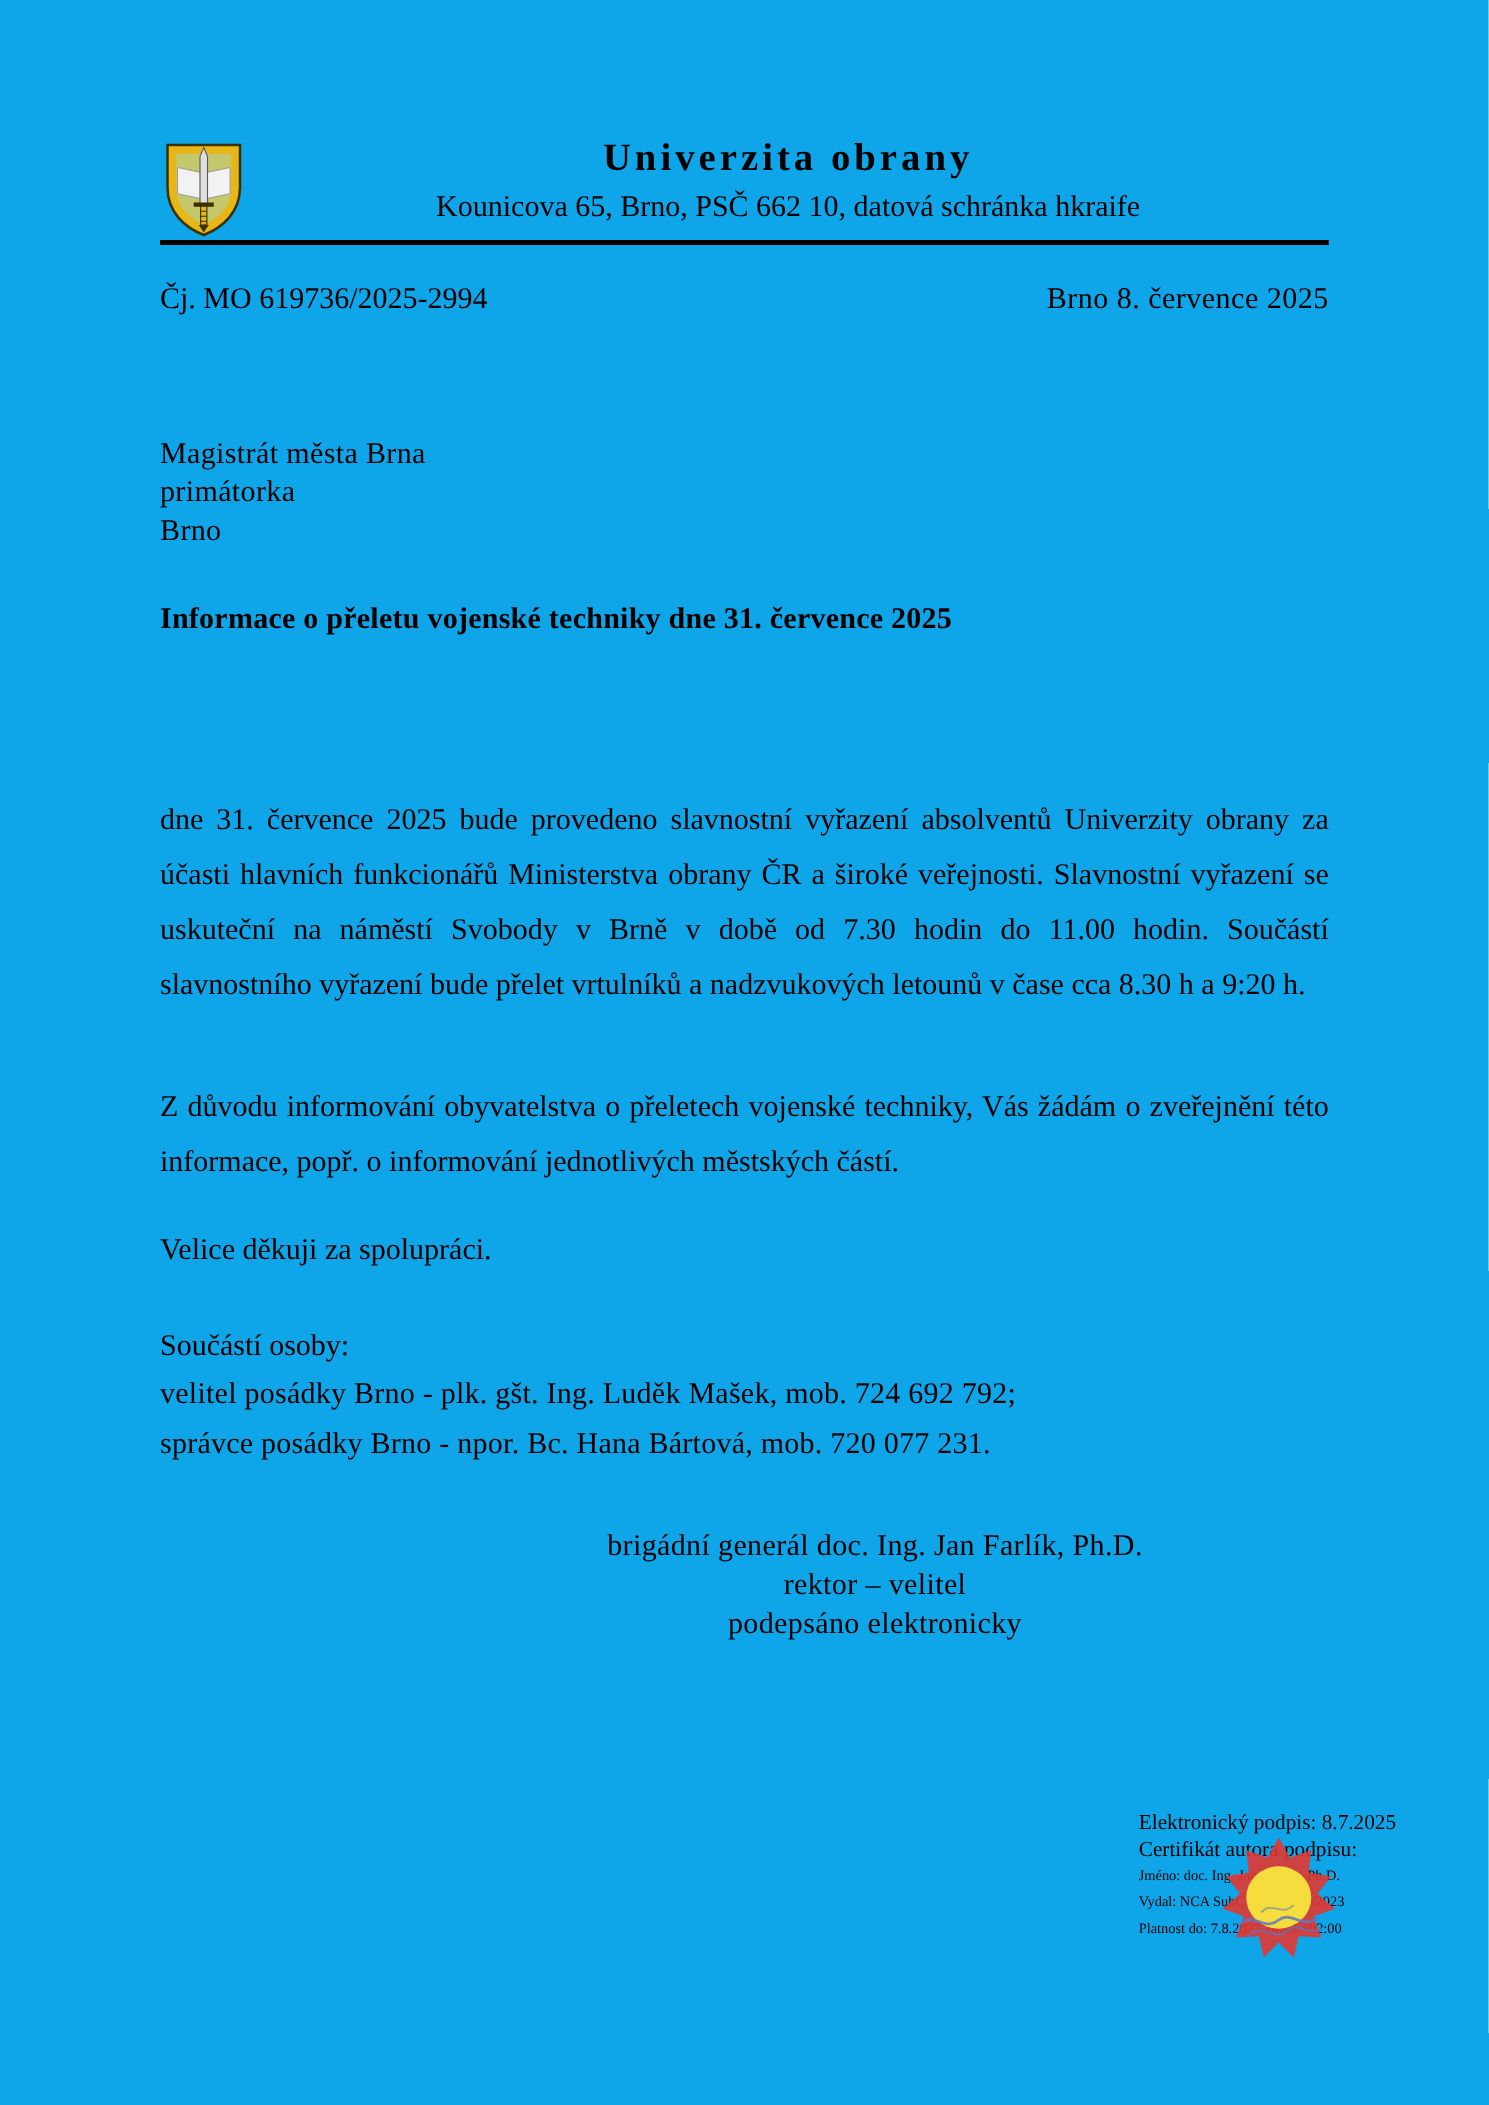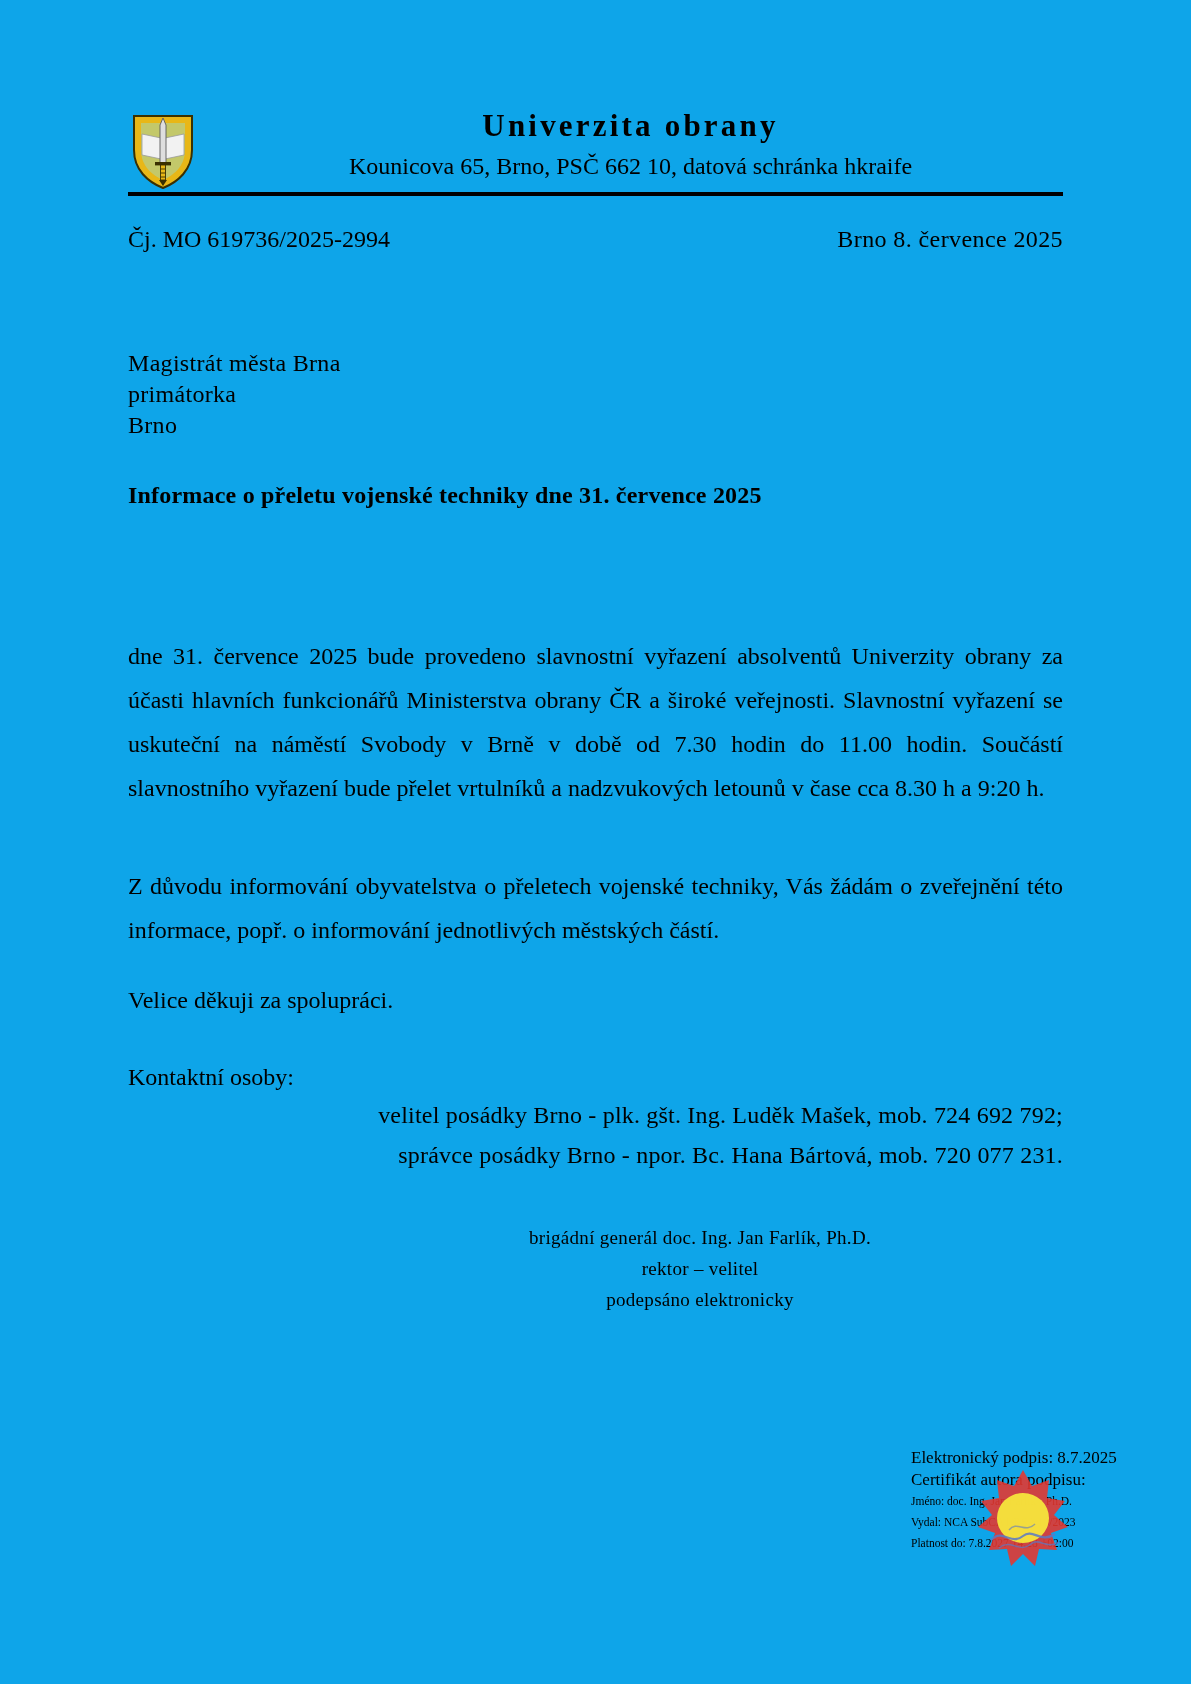--- a/index.html
+++ b/index.html
@@ -135,30 +135,30 @@
 
   .contact-block {
     position: absolute;
     left: 128px;
     width: 935px;
     font-size: 24px;
     line-height: 40px;
     text-align: left;
   }
   #contacts { top: 1095px; }
-  .contact-block div { white-space: nowrap; letter-spacing: 0.2px; text-align: right; }
+  .contact-block div { white-space: nowrap; letter-spacing: 0.2px; }
 
   
   .signature {
     position: absolute;
     left: 420px;
     top: 1222px;
     width: 560px;
     text-align: center;
-    font-size: 19px;
+    font-size: 24px;
     line-height: 31px;
   }
   .signature div { white-space: nowrap; letter-spacing: 0.3px; }
 
   
   .estamp {
     position: absolute;
     left: 911px;
     top: 1448px;
     width: 270px;
@@ -248,21 +248,21 @@
 
   <div class="subject">Informace  o přeletu vojenské techniky dne 31. července 2025</div>
 
 
   <div class="body-block" id="para-1">dne 31. července 2025 bude provedeno slavnostní vyřazení absolventů Univerzity obrany za účasti hlavních funkcionářů Ministerstva obrany ČR a široké veřejnosti. Slavnostní vyřazení se uskuteční na náměstí Svobody v Brně v době od 7.30 hodin do 11.00 hodin. Součástí slavnostního vyřazení bude přelet vrtulníků a nadzvukových letounů v čase cca 8.30 h a 9:20 h.</div>
 
   <div class="body-block" id="para-2">Z důvodu informování obyvatelstva o přeletech vojenské techniky, Vás žádám o zveřejnění této informace,  popř. o informování  jednotlivých  městských  částí.</div>
 
   <div class="body-block" id="para-3">Velice  děkuji za spolupráci.</div>
 
-  <div class="body-block" id="para-4">Kontaktní  osoby:</div>
+  <div class="body-block" id="para-4">Součástí  osoby:</div>
 
   <div class="contact-block" id="contacts">
     <div>velitel  posádky Brno - plk. gšt. Ing. Luděk Mašek, mob. 724 692 792;</div>
     <div>správce posádky Brno - npor. Bc. Hana Bártová, mob. 720 077 231.</div>
   </div>
 
   <div class="signature">
     <div>brigádní  generál doc. Ing.  Jan Farlík,  Ph.D.</div>
     <div>rektor – velitel</div>
     <div>podepsáno elektronicky</div>

